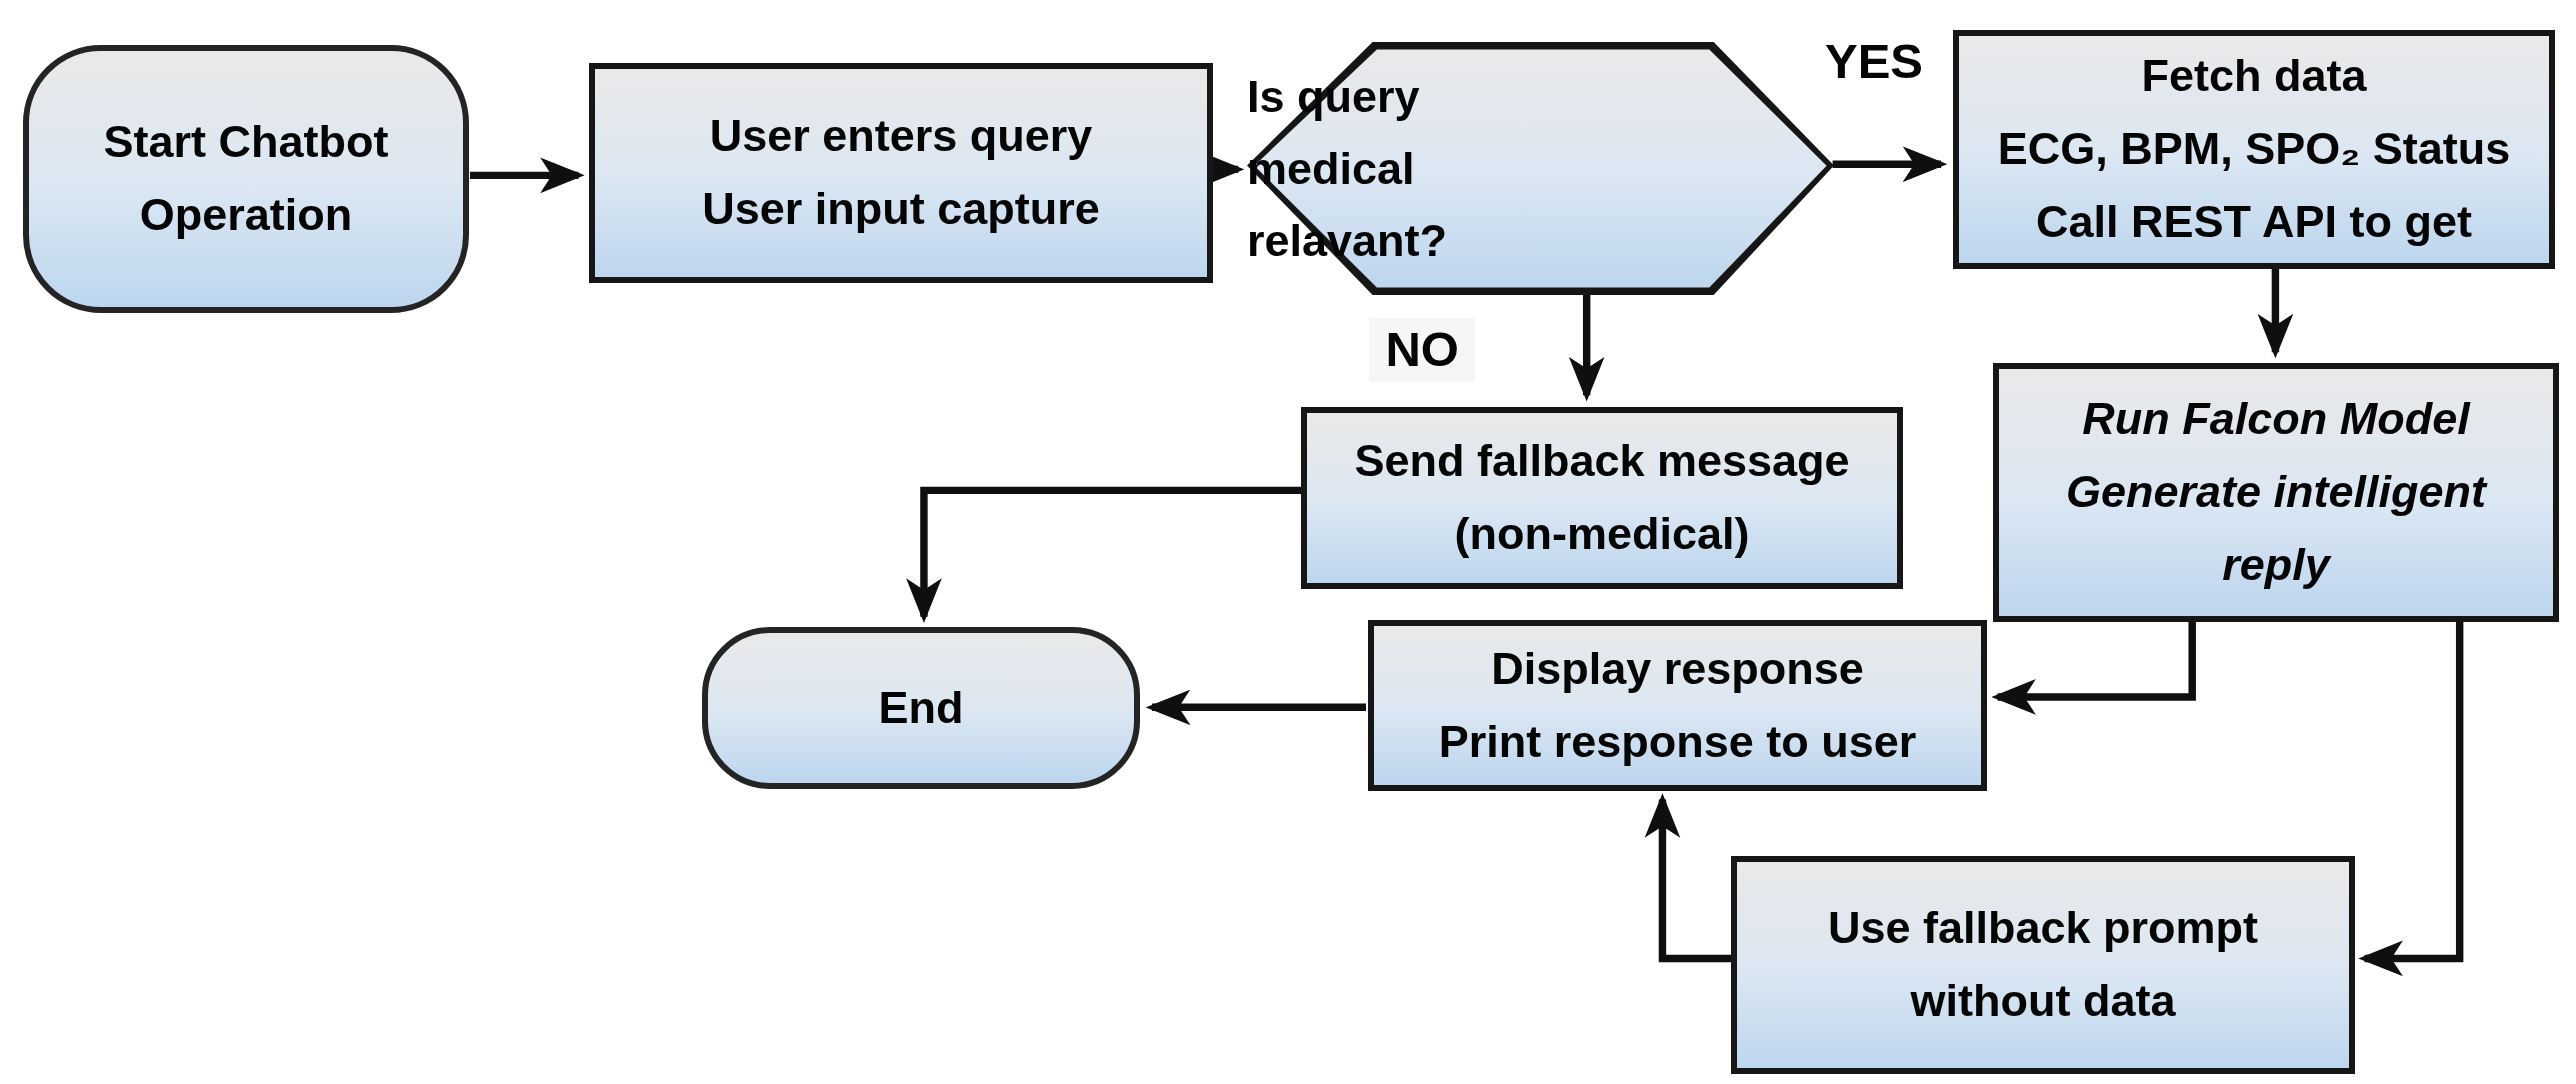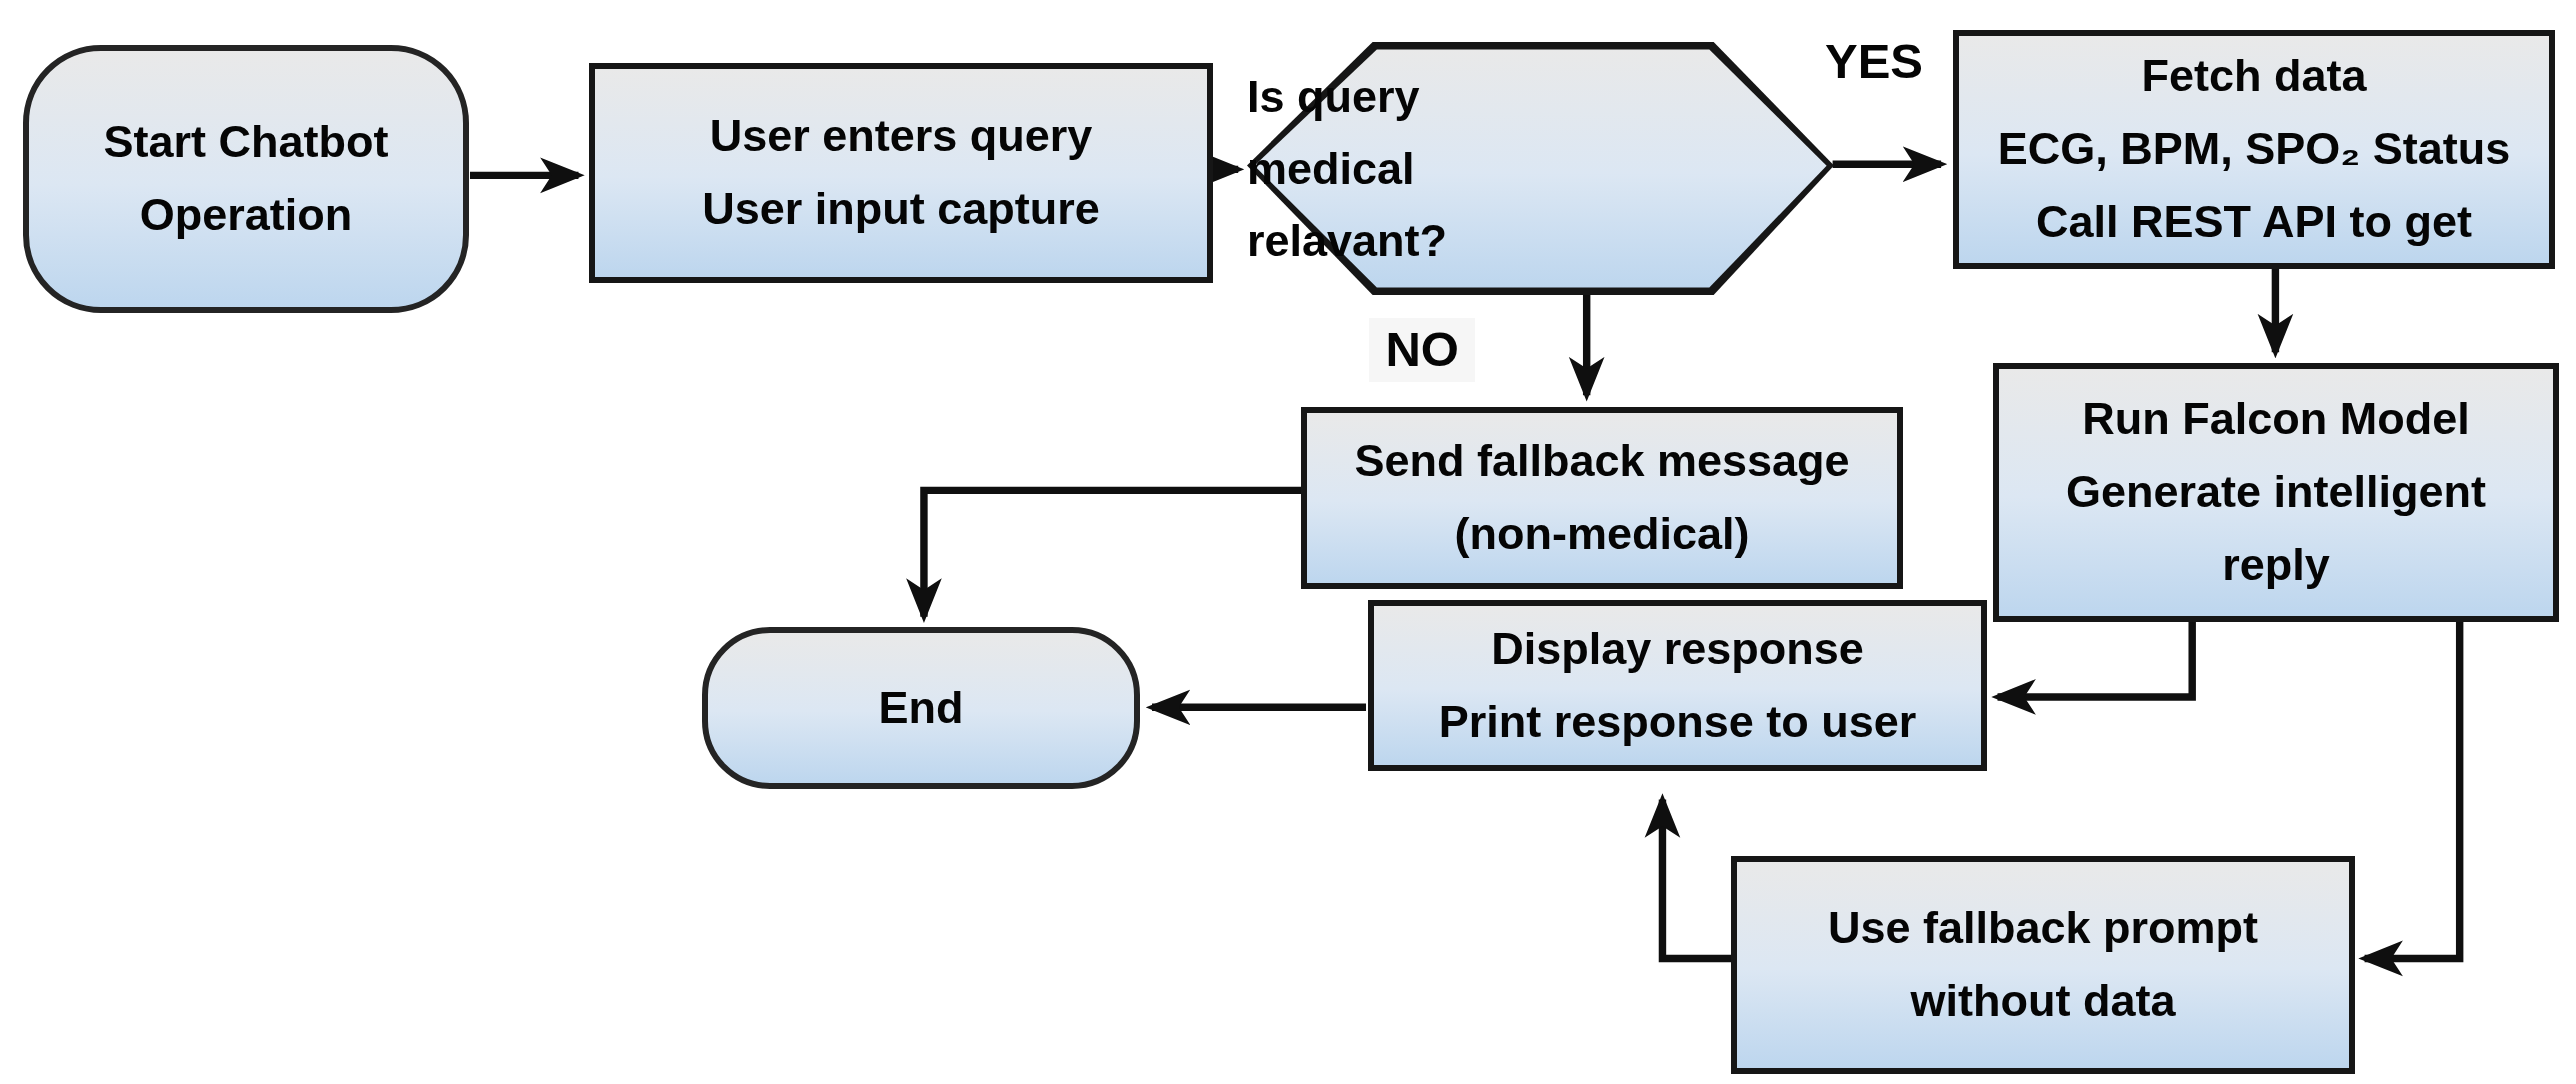--- a/index.html
+++ b/index.html
@@ -98,31 +98,31 @@
     <div class="line">Fetch data</div>
     <div class="line">ECG, BPM, SPO₂ Status</div>
     <div class="line">Call REST API to get</div>
   </div>
 
   <div class="node" style="left:1301px;top:407px;width:602px;height:182px;">
     <div class="line">Send fallback message</div>
     <div class="line">(non-medical)</div>
   </div>
 
-  <div class="node" style="left:1993px;top:363px;width:566px;height:259px;">
+  <div class="node" style="left:1993px;top:363px;width:566px;height:259px;font-style:italic;">
     <div class="line">Run Falcon Model</div>
     <div class="line">Generate intelligent</div>
     <div class="line">reply</div>
   </div>
 
   <div class="node stadium small" style="left:702px;top:627px;width:438px;height:162px;">
     <div class="line">End</div>
   </div>
 
-  <div class="node" style="left:1368px;top:600px;width:619px;height:171px;">
+  <div class="node" style="left:1368px;top:620px;width:619px;height:171px;">
     <div class="line">Display response</div>
     <div class="line">Print response to user</div>
   </div>
 
   <div class="node" style="left:1731px;top:856px;width:624px;height:218px;">
     <div class="line">Use fallback prompt</div>
     <div class="line">without data</div>
   </div>
 
   <div class="edge-label" style="left:1825px;top:37px;">YES</div>

